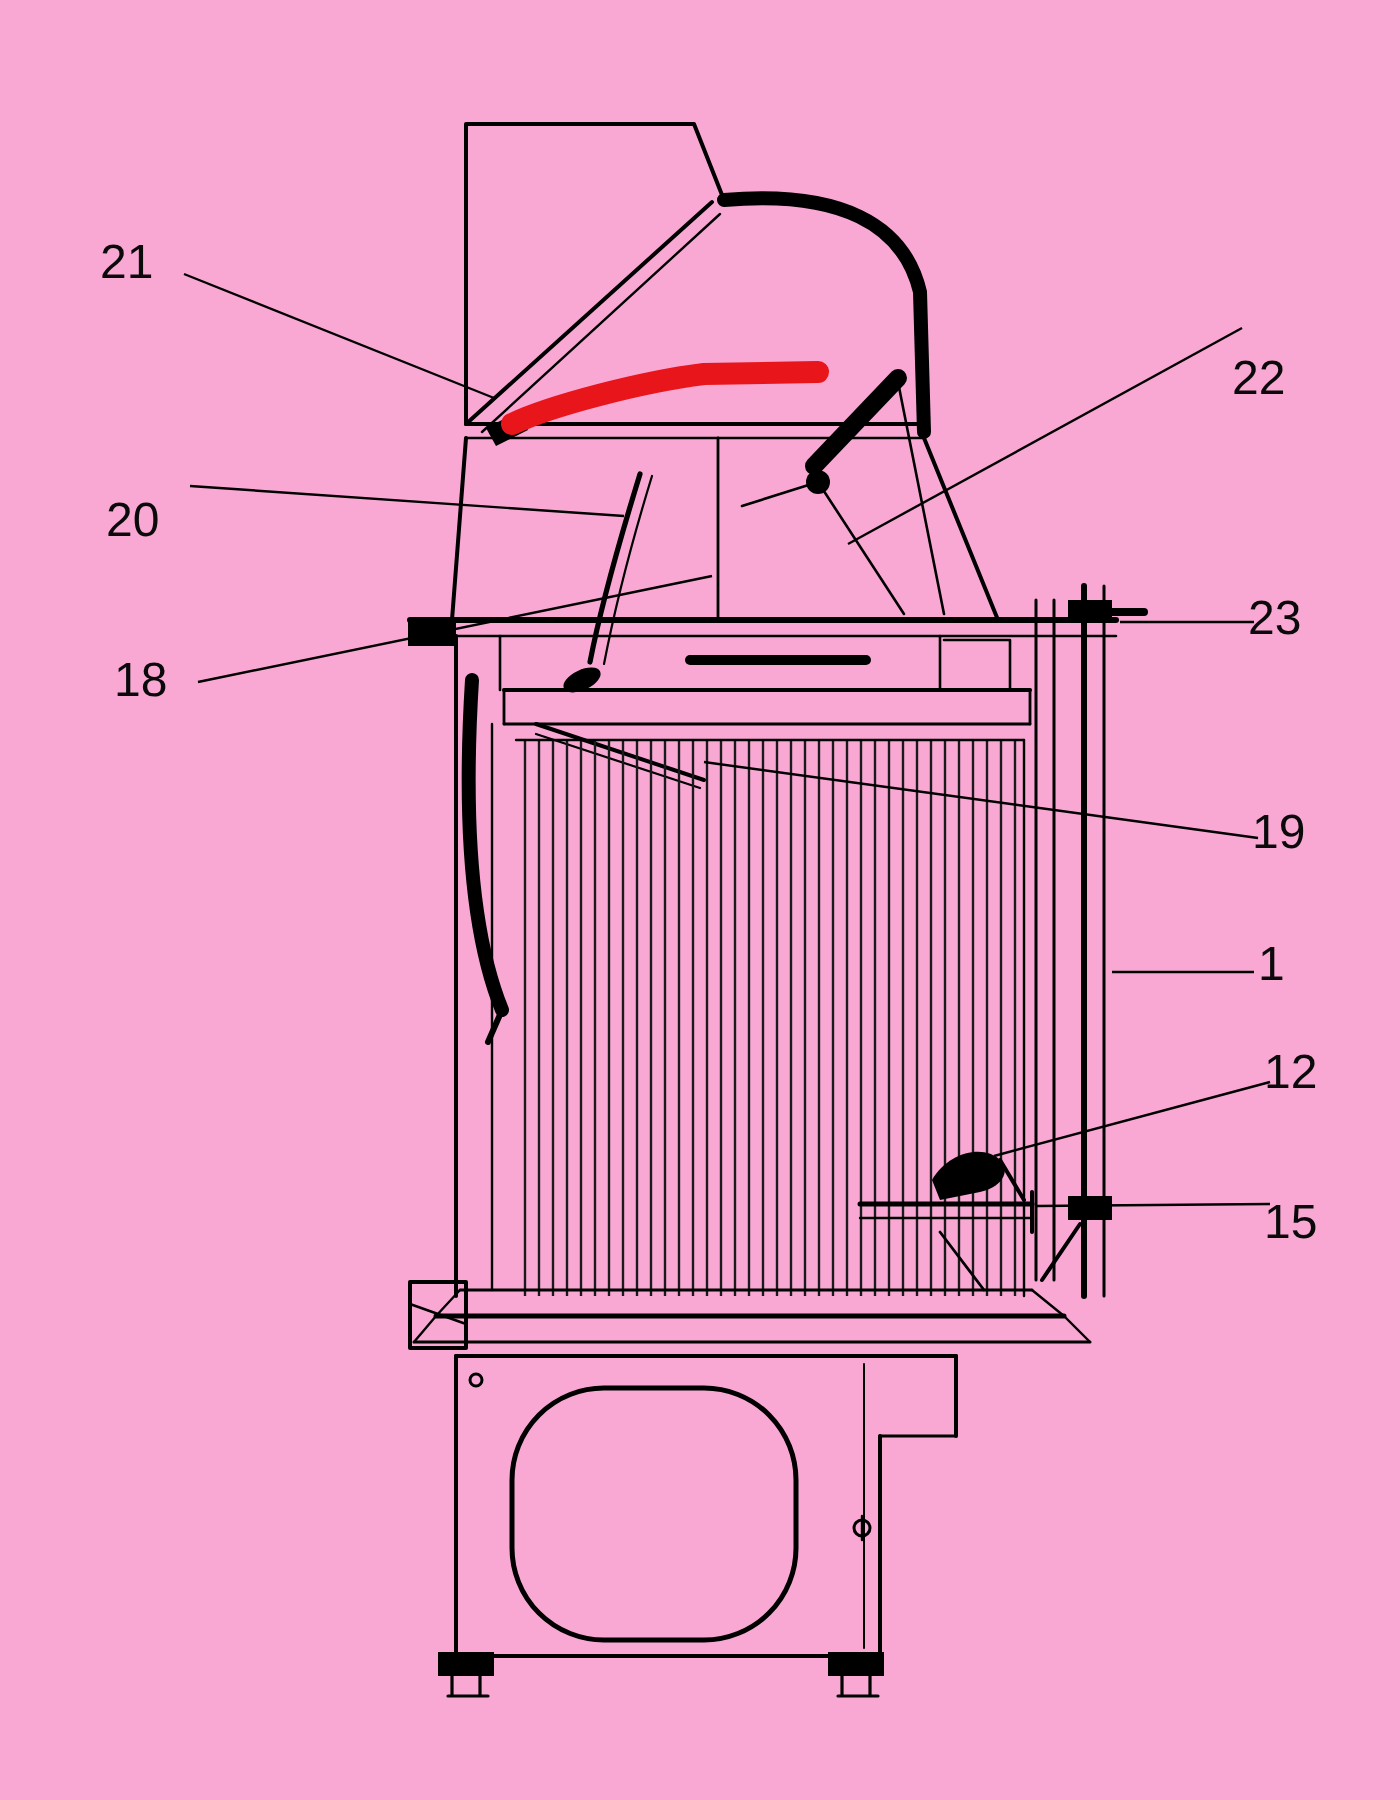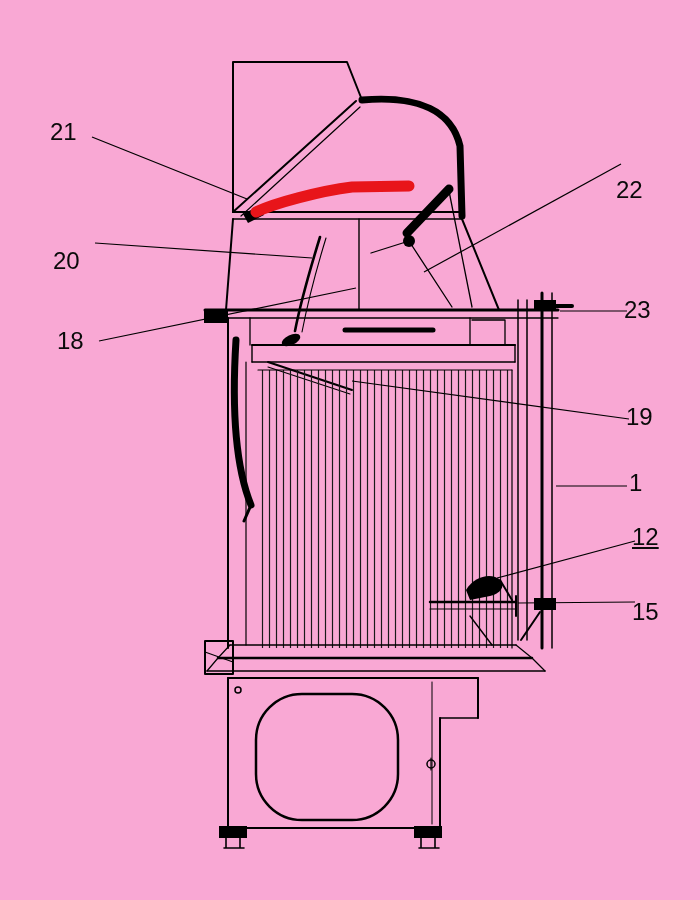--- a/index.html
+++ b/index.html
@@ -8,21 +8,21 @@
   #diagram-svg{position:absolute;left:0;top:0;}
   .callout{position:absolute;font-size:24px;color:#0a0a0a;line-height:1;
            font-family:"Liberation Sans", sans-serif;user-select:none;}
   .c21{left:50px;top:120px;}
   .c20{left:53px;top:227px;margin-top:22px;}
   .c19{left:57px;top:329px;}
   .c22{left:616px;top:146px;margin-top:32px;}
   .c23{left:624px;top:298px;text-align:right;}
   .c18{left:626px;top:405px;}
   .c1 {left:629px;top:471px;}
-  .c12{left:632px;top:525px;text-decoration:underline;}
+  .c12{left:632px;top:525px;}
   .c15{left:632px;top:586px;margin-top:14px;}
 </style>
 </head>
 <body>
 
 <div id="stage">
 
   <svg id="diagram-svg" width="700" height="900" viewBox="0 0 700 900">
     <defs>
       <pattern id="hatch" width="7" height="12" patternUnits="userSpaceOnUse">

